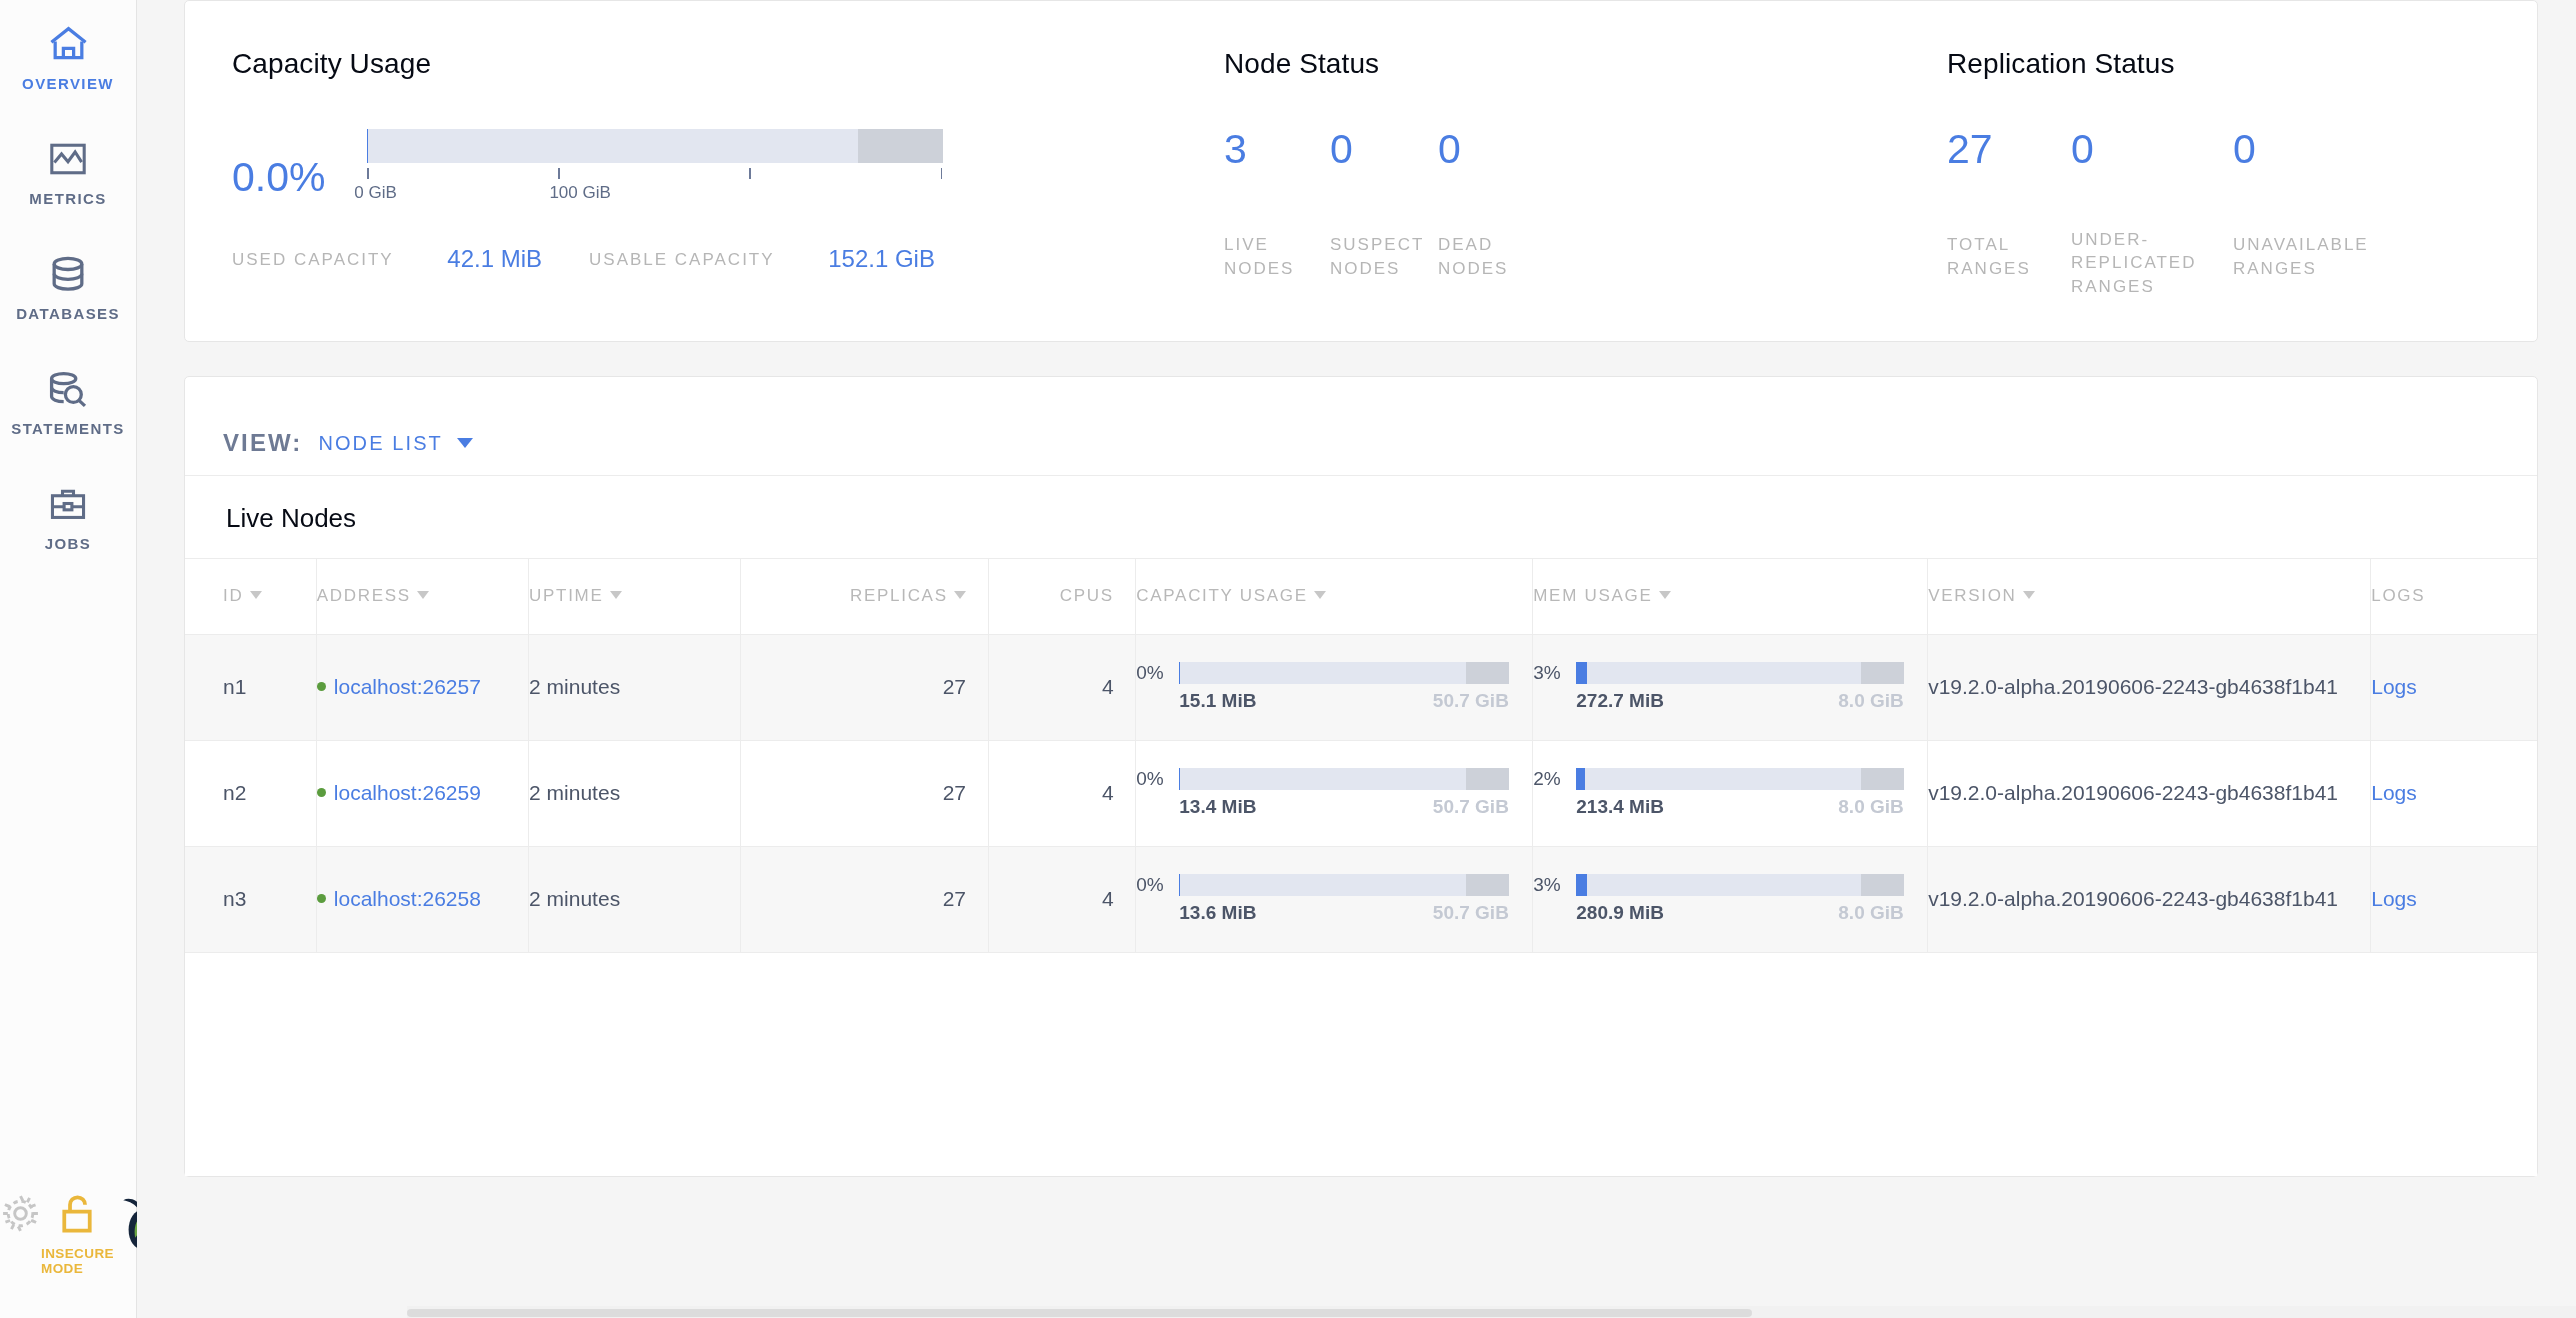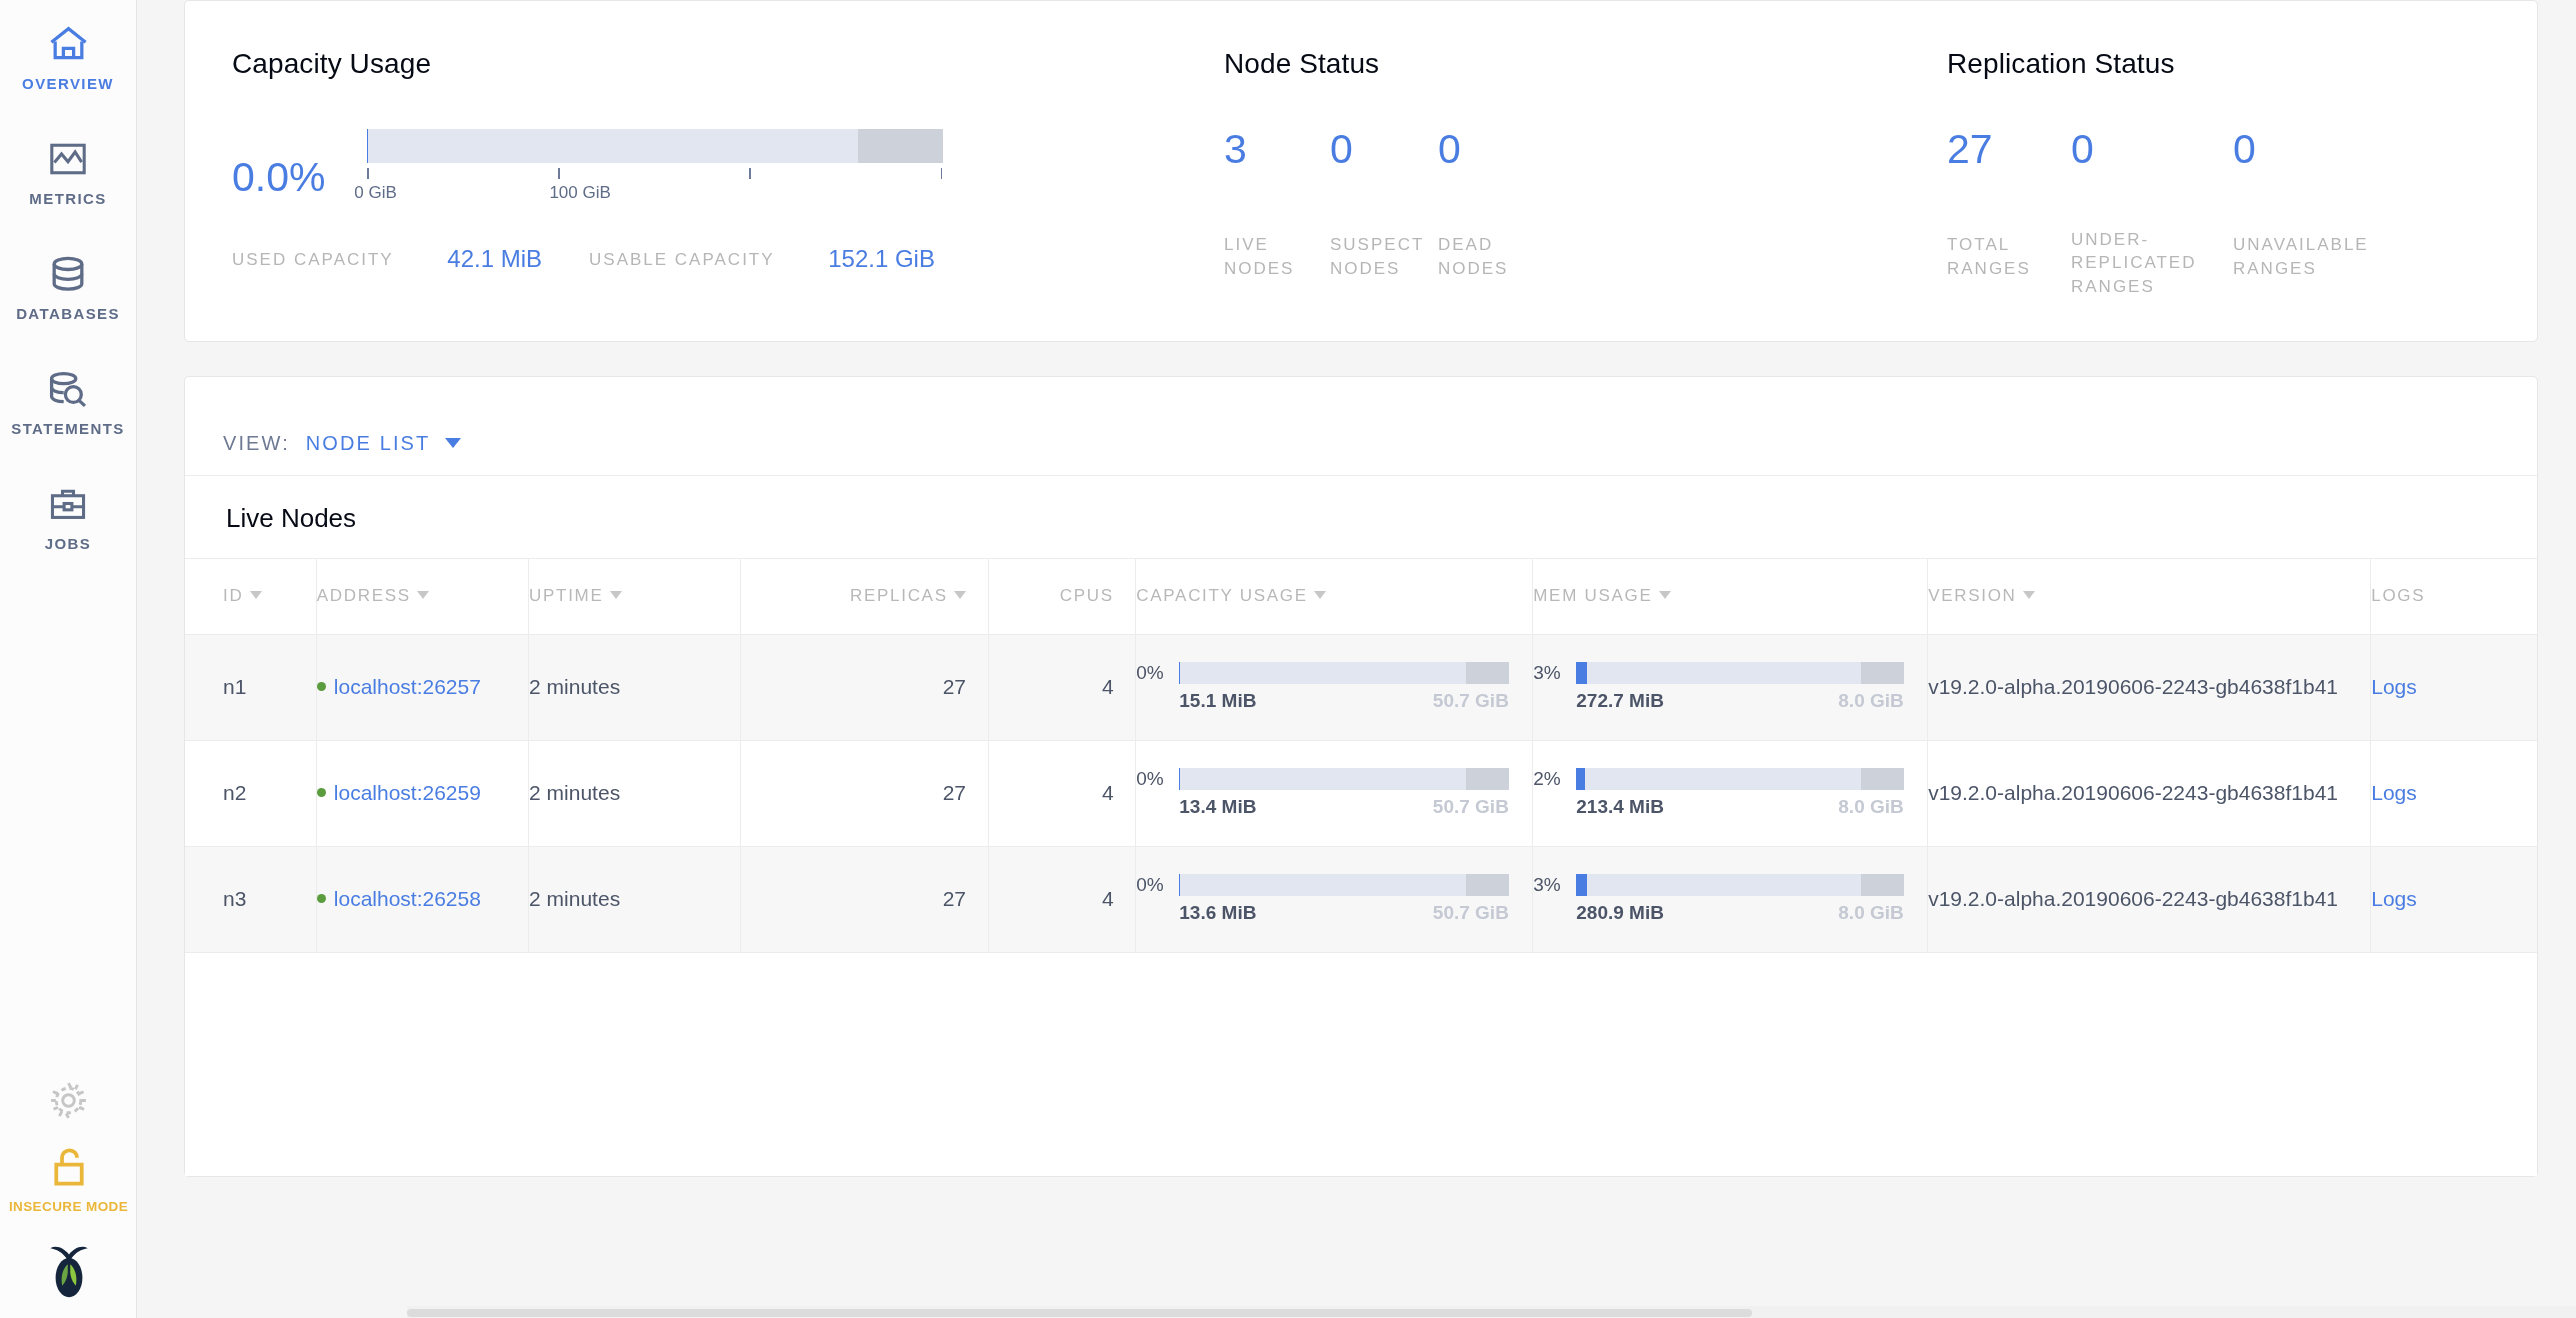--- a/index.html
+++ b/index.html
@@ -33,21 +33,21 @@
   .nav-label {
     font-size: 15px; letter-spacing: 1.4px;
     font-weight: 700; color: #5f6c87;
     margin-top: 8px; text-align: center;
   }
   .nav-item.active .nav-label { color: #4a7de2; }
 
   .sidebar-bottom {
     position: absolute; left: 0; bottom: 0;
     width: 137px;
-    display: flex; flex-direction: column; align-items: center;
+    display: flex; flex-direction: row; 
     padding-bottom: 16px;
   }
   .gear-wrap { margin-bottom: 21.6px; cursor: pointer; }
   .insecure { display: flex; flex-direction: column; align-items: center; margin-bottom: 27px; }
   .insecure-label {
     font-size: 13.5px; font-weight: 700; letter-spacing: 0.4px;
     color: #eab73b; margin-top: 7.2px;
   }
 
   
@@ -140,21 +140,21 @@
   .c-unav  { width: 180px; }
 
   
   .viewbar {
     margin-top: 34px;
     display: flex; align-items: center;
     height: 65px; padding-left: 38px;
     border-bottom: 0.9px solid #ececec;
   }
   .view-lab {
-    font-size: 20px; letter-spacing: 2.1px; color: #6e7a94; font-weight: 400;
+    font-size: 24px; letter-spacing: 2.1px; color: #6e7a94; font-weight: 700;
   }
   .view-val {
     font-size: 20px; letter-spacing: 2.1px; color: #4a7de2;
     margin-left: 16px; cursor: pointer;
   }
   .view-caret {
     margin-left: 14.4px; width: 0; height: 0;
     border-left: 8px solid transparent; border-right: 8px solid transparent;
     border-top: 10px solid #4a7de2; cursor: pointer;
   }

